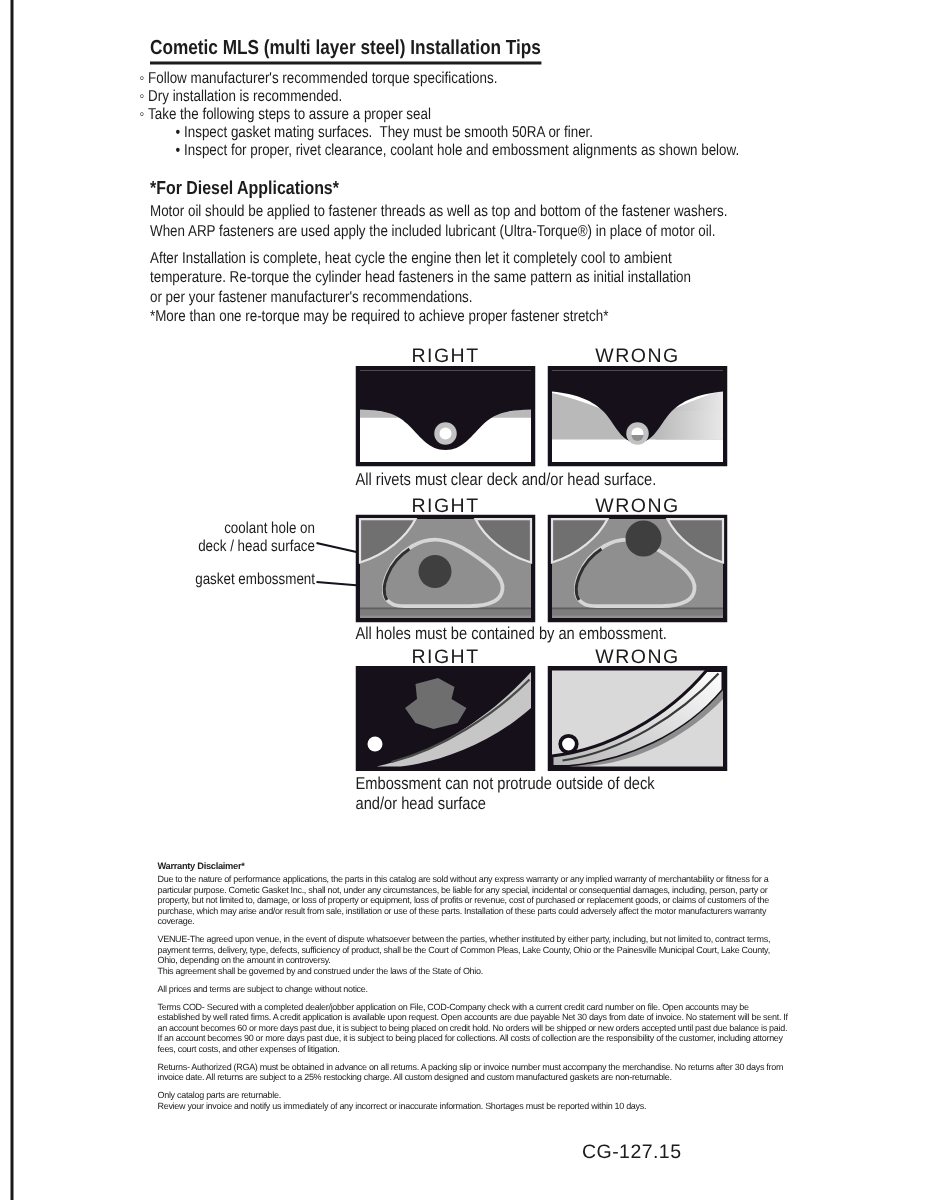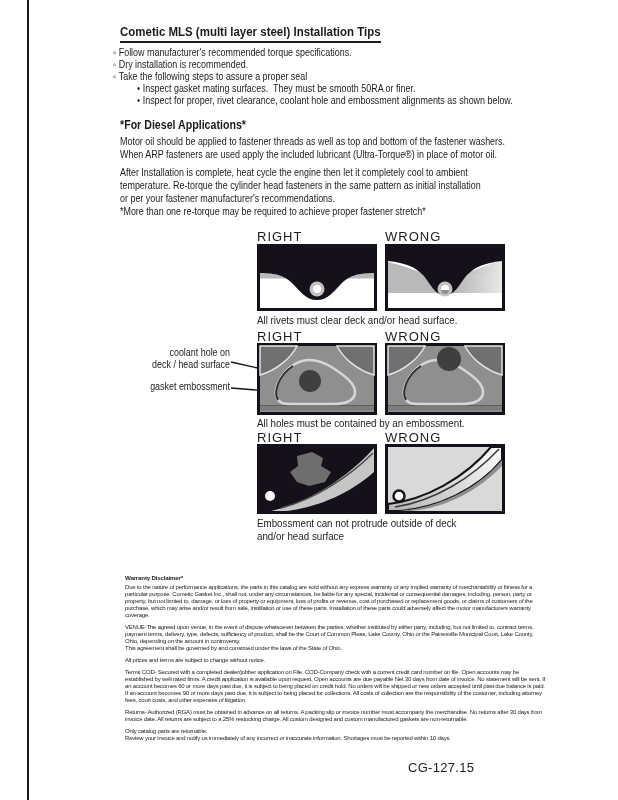--- a/index.html
+++ b/index.html
@@ -1,37 +1,37 @@
 <!DOCTYPE html>
 <html><head>
 <meta charset="utf-8">
 <style>
   html,body{margin:0;padding:0;background:#ffffff;}
   #page{
     position:relative;width:556px;height:800px;background:#ffffff;
-    font-family:"Liberation Sans",sans-serif;color:#1c1c1c;overflow:hidden;margin-left:20px;
+    font-family:"Liberation Sans",sans-serif;color:#1c1c1c;overflow:hidden;
   }
   .left-rule{position:absolute;left:7px;top:0;width:2px;height:800px;background:#191919;}
 
   .cond{transform:scaleX(.85);transform-origin:0 0;}
   .cond-r{transform:scaleX(.85);transform-origin:100% 0;}
 
   .title{position:absolute;left:100px;top:24px;margin:0;font-size:13.5px;font-weight:bold;white-space:nowrap;}
   .title-text{display:inline-block;border-bottom:2px solid #1c1c1c;padding-bottom:2px;}
 
   .bullet{position:absolute;font-size:10.5px;white-space:pre;display:flex;align-items:baseline;}
   .bullet .marker{margin-right:3px;}
   .b1{left:93px;top:46px}.b2{left:93px;top:58px}.b3{left:93px;top:70px}
   .sub{left:117px}.s1{top:82px}.s2{top:94px}
 
   .diesel-heading{position:absolute;left:100px;top:118px;font-size:12.5px;font-weight:bold;white-space:nowrap;}
   .para{position:absolute;left:100px;width:468px;font-size:10.5px;line-height:13.2px;white-space:pre-line;}
   .pp1{top:135px}.pp2{top:166px}.ppnote{top:205px}
 
-  .dg-header{position:absolute;width:120px;font-size:13px;letter-spacing:1px;}
+  .dg-header{position:absolute;width:120px;text-align:center;font-size:13px;letter-spacing:1px;}
   .h1r{left:237px;top:229px}.h1w{left:365px;top:229px}
   .h2r{left:237px;top:329px}.h2w{left:365px;top:329px}
   .h3r{left:237px;top:430px}.h3w{left:365px;top:430px}
 
   .panel{position:absolute;width:120px;display:block;}
   .p1r{left:237px;top:244px;height:67px}.p1w{left:365px;top:244px;height:67px}
   .p2r{left:237px;top:343px;height:72px}.p2w{left:365px;top:343px;height:72px}
   .p3r{left:237px;top:444px;height:70px}.p3w{left:365px;top:444px;height:70px}
 
   .caption{position:absolute;left:237px;font-size:11.5px;white-space:pre-line;line-height:13px;}

